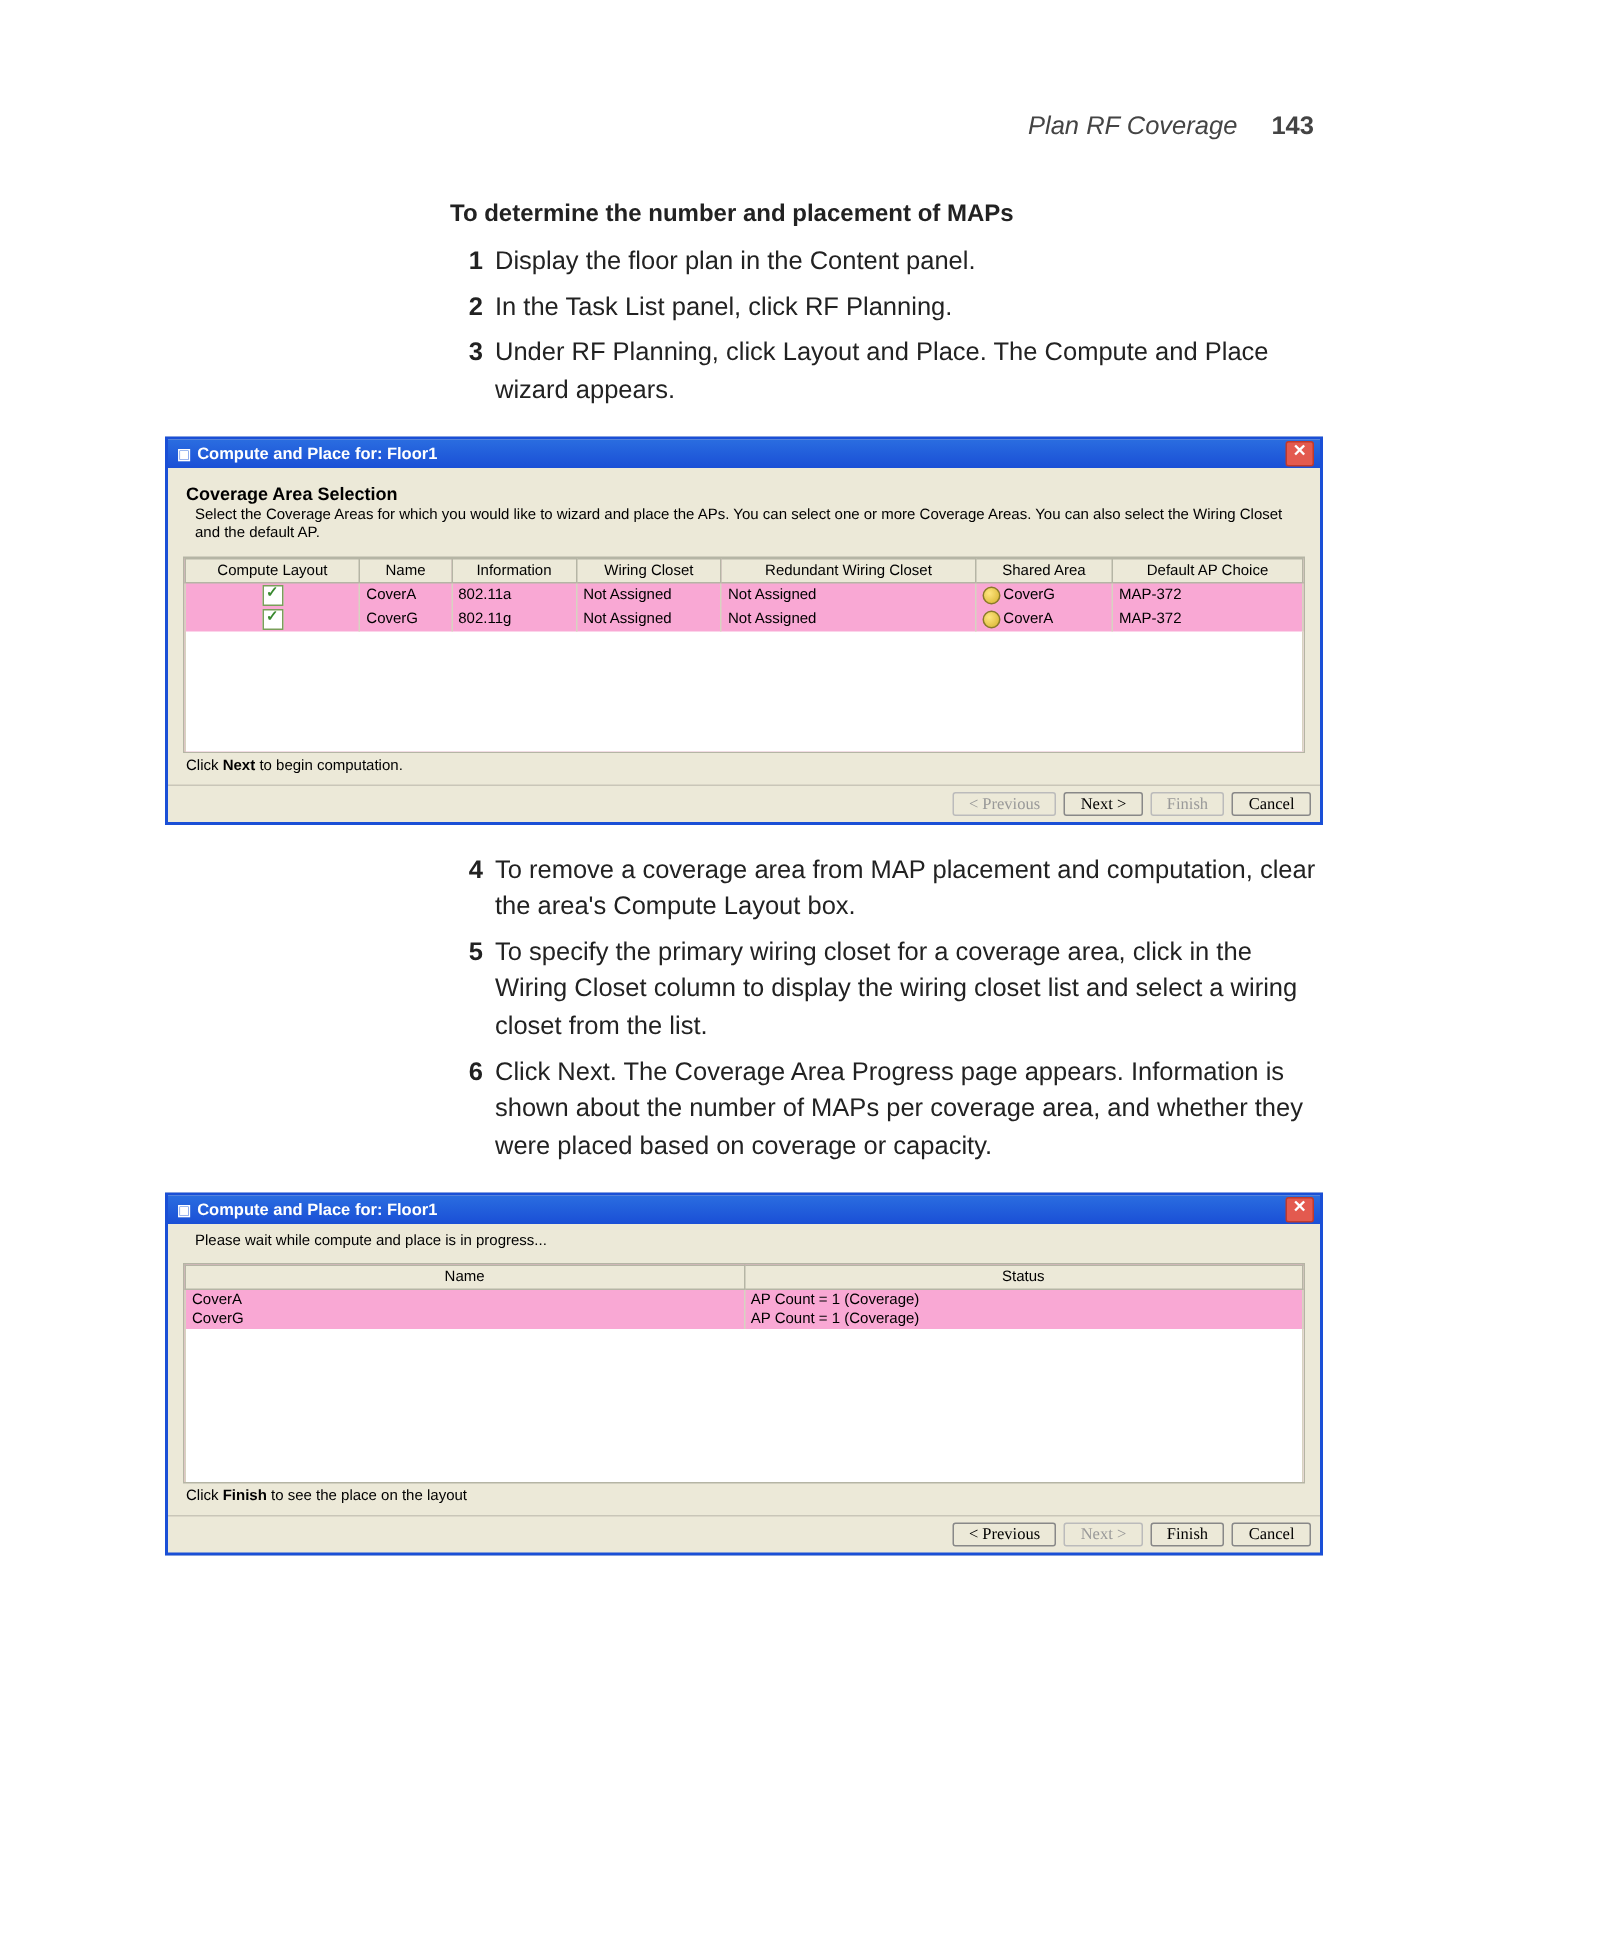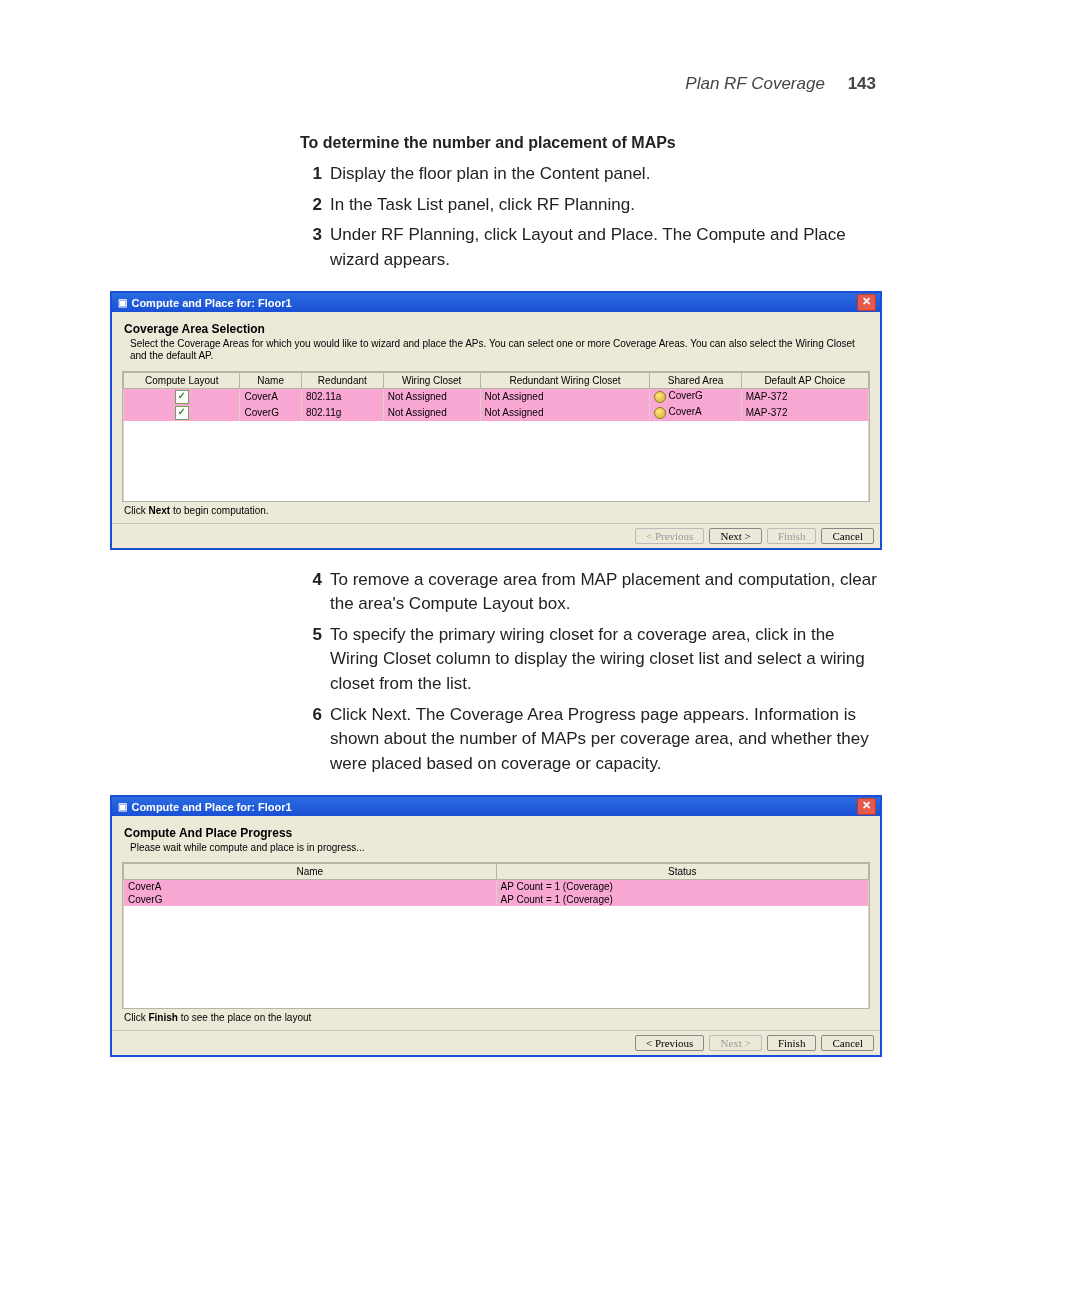--- a/index.html
+++ b/index.html
@@ -72,21 +72,21 @@
     </div>
     <div class="body">
       <div class="heading">Coverage Area Selection</div>
       <div class="desc">Select the Coverage Areas for which you would like to wizard and place the APs. You can select  one or more Coverage Areas. You can also select the  Wiring Closet and the default AP.</div>
       <div class="grid-wrap">
         <table>
           <thead>
               <tr id="w1-head">
                 <th>Compute Layout</th>
                 <th>Name</th>
-                <th>Redundant</th>
+                <th>Information</th>
                 <th>Wiring Closet</th>
                 <th>Redundant Wiring Closet</th>
                 <th>Shared Area</th>
                 <th>Default AP Choice</th>
               </tr>
             </thead>
           <tbody id="w1-body">
               <tr>
                 <td style="text-align:center"><span class="chk">✓</span></td>
                 <td>CoverA</td>
@@ -141,21 +141,20 @@
   </div>
 
   <div class="wizard wizard2">
     <div class="titlebar">
       <span class="ticon">▣</span>
       <span>Compute and Place for: Floor1</span>
       <span class="spacer"></span>
       <span class="closebox">✕</span>
     </div>
     <div class="body">
-      <div class="heading">Compute And Place Progress</div>
       <div class="desc">Please wait while compute and place is in progress...</div>
       <div class="grid-wrap">
         <table>
           <thead>
               <tr id="w2-head">
                 <th>Name</th>
                 <th>Status</th>
               </tr>
             </thead>
           <tbody id="w2-body">

